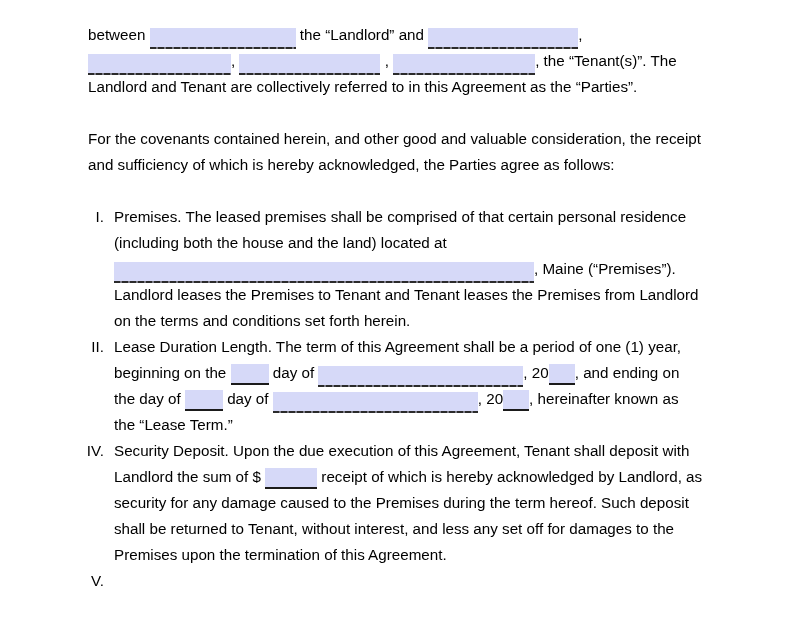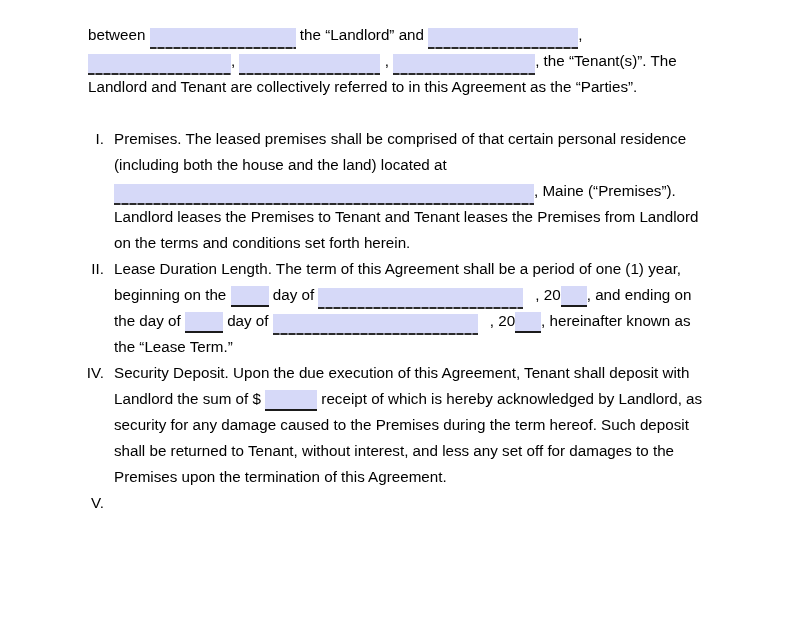--- a/index.html
+++ b/index.html
@@ -98,39 +98,43 @@
   .w-tenant3  { width: 142px; }
   .w-address  { width: 420px; }
   .w-day      { width: 38px; }
   .w-month    { width: 205px; }
   .w-year     { width: 26px; }
   .w-rent     { width: 72px; }
   .w-deposit  { width: 52px; }
 
   .blank.solidline { border-bottom: 2px solid #1b1b1b; }
 
-  .nowrap { white-space: nowrap; padding-left: 12px; }
+  .nowrap { white-space: nowrap; }
 
   
   .clipped {
     overflow: hidden;
   }
 </style>
 </head>
 <body>
 
 <div class="page">
   <div class="doc-body">
 
     <div class="para">
       <span>between </span><span class="blank dashed w-landlord"></span><span> the “Landlord” and </span><span class="blank dashed w-party2"></span><span>,</span>
       <span class="blank dashed w-tenant1"></span><span>, </span><span class="blank dashed w-tenant2"></span><span> , </span><span class="blank dashed w-tenant3"></span><span>, the “Tenant(s)”. The</span>
       <span>Landlord and Tenant are collectively referred to in this Agreement as the “Parties”.</span>
     </div>
 
+    <div class="para gap-before">
+      <span>For the covenants contained herein, and other good and valuable consideration, the</span>
+      <span>receipt and sufficiency of which is hereby acknowledged, the Parties agree as follows:</span>
+    </div>
 
     <div class="clauses">
 
       <div class="clause">
         <div class="clause-num">I.</div>
         <div class="clause-text"><span class="clause-title">Premises</span><span>.</span><span>  The leased premises shall be comprised of that certain personal residence (including both the house and the land) located at </span><span class="blank dashed w-address"></span><span>, Maine (“Premises”). Landlord leases the Premises to Tenant and Tenant leases the Premises from Landlord on the terms and conditions set forth herein.</span></div>
       </div>
 
       <div class="clause">
         <div class="clause-num">II.</div>

